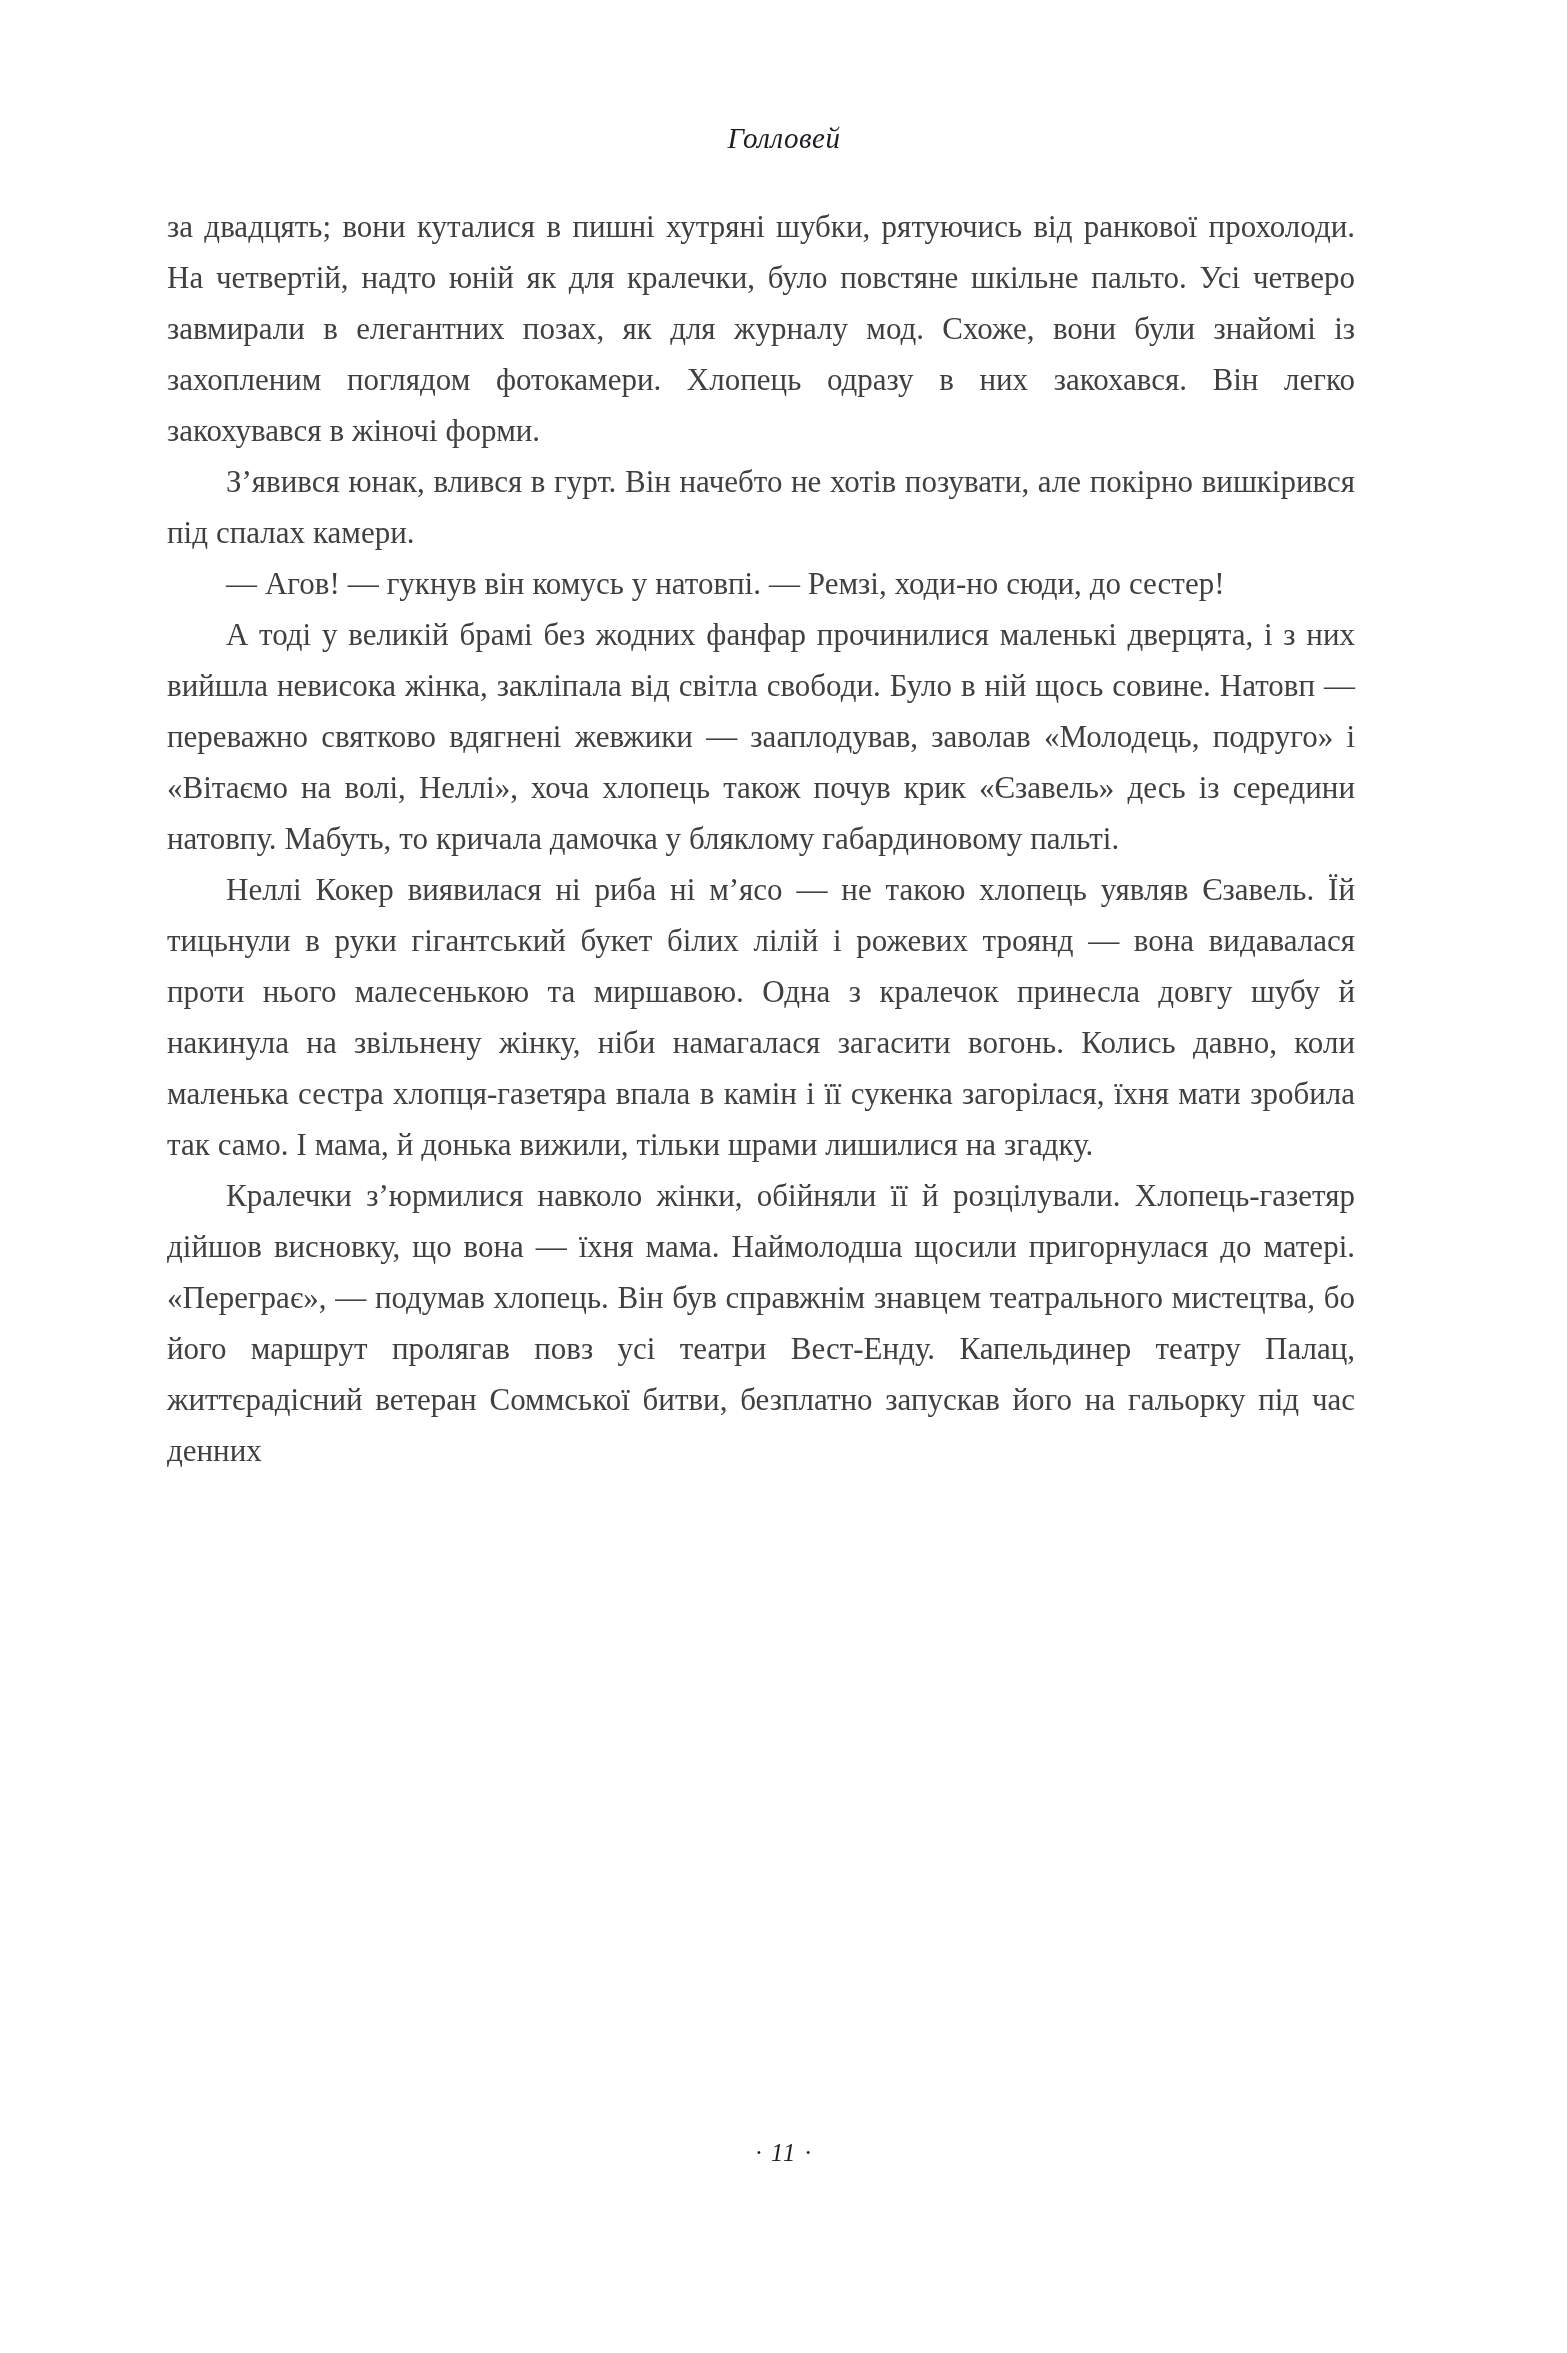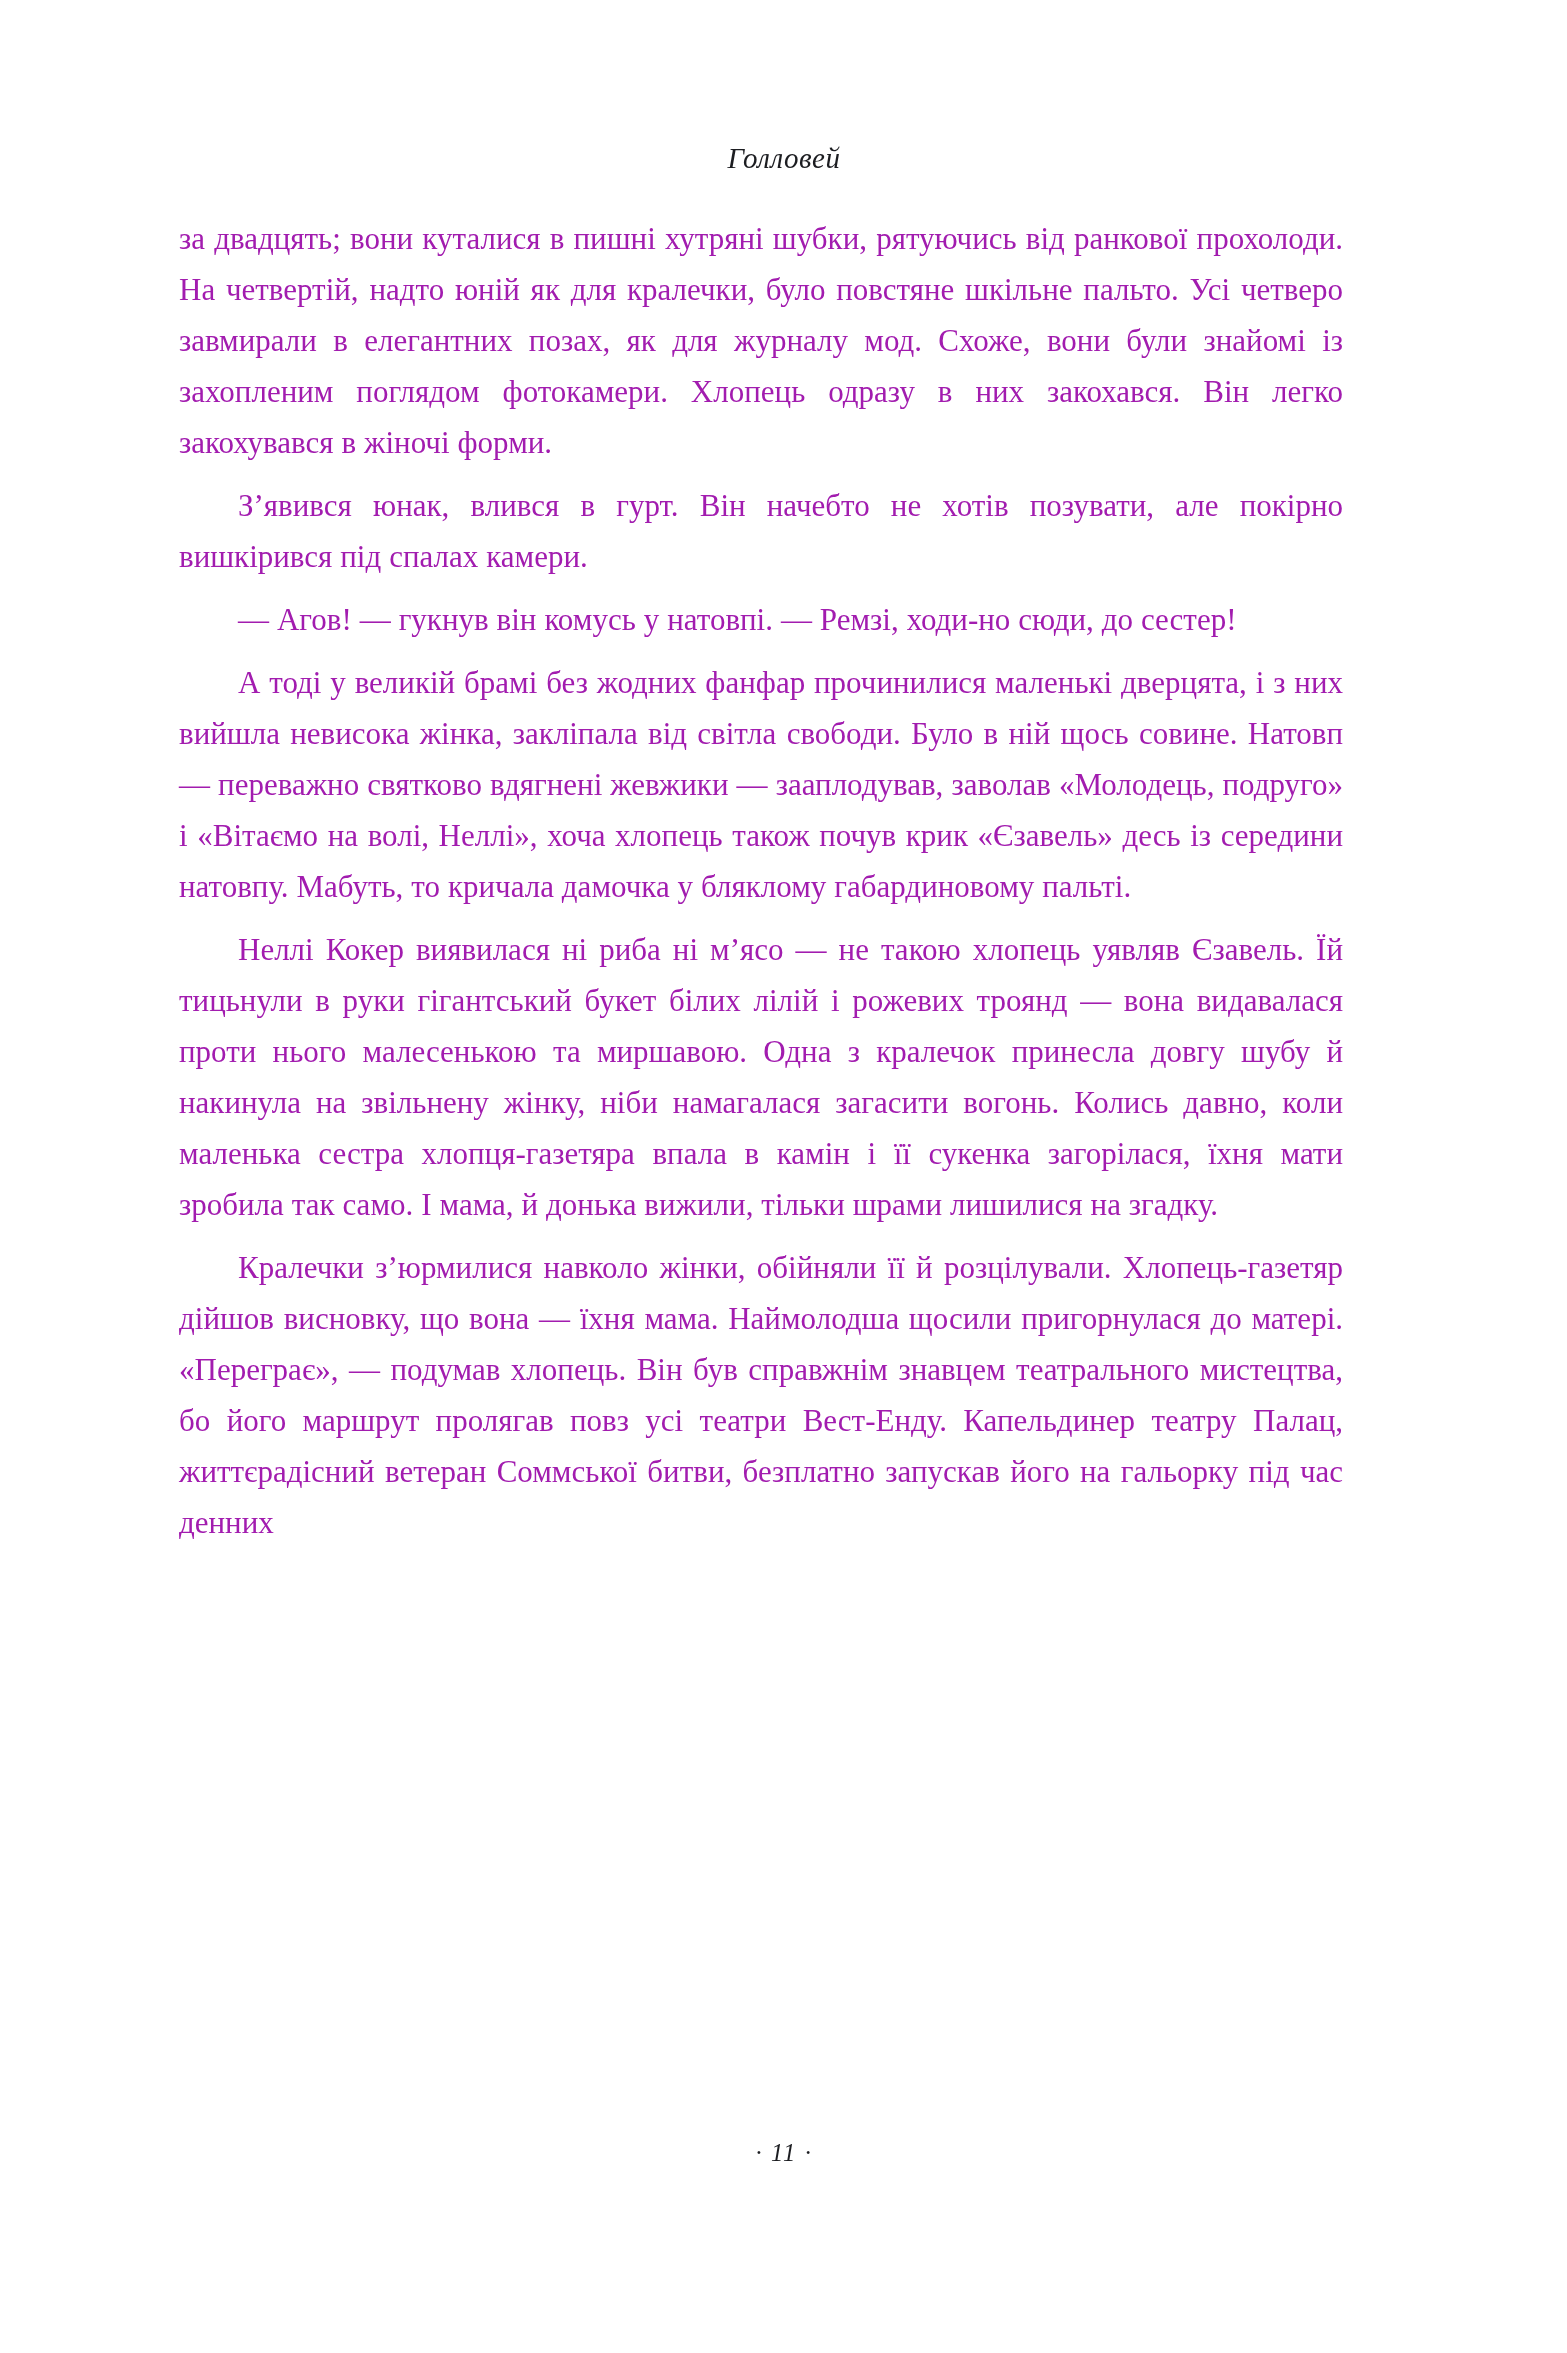--- a/index.html
+++ b/index.html
@@ -24,39 +24,38 @@
   .running-head {
     position: absolute;
     top: 122px;
     left: 0;
     width: 1568px;
     text-align: center;
     font-style: italic;
     font-size: 29px;
     letter-spacing: 0.5px;
     color: #1c1d21;
-    margin-top: 20px;
   }
 
   
   .textblock {
     position: absolute;
     top: 201px;
     left: 167px;
     width: 1188px;
   }
 
   .para {
-    margin: 12px;
+    margin: 0;
     font-size: 31px;
     line-height: 51px;
     text-align: justify;
     text-align-last: left;
     text-indent: 59px;
-    color: #a21caf;
+    color: #404040;
     hyphens: manual;
     word-spacing: 0.2px;
     -webkit-font-smoothing: antialiased;
   }
 
   .para.first {
     text-indent: 0;
   }
 
   

